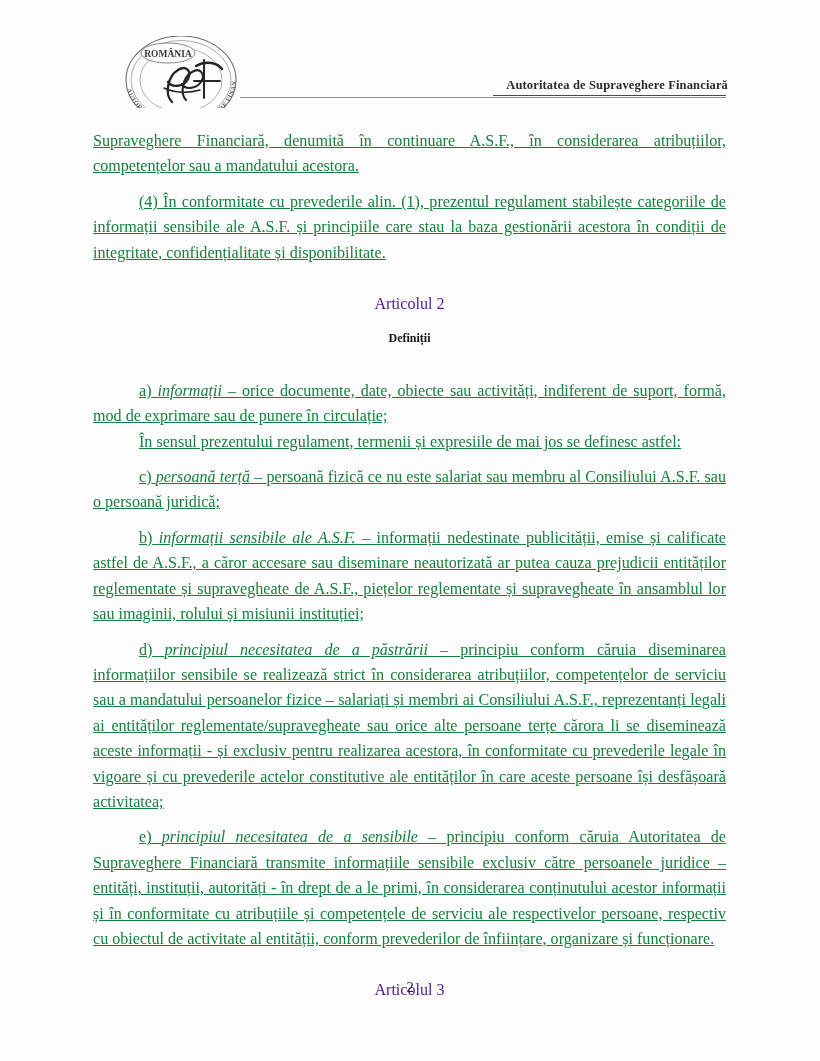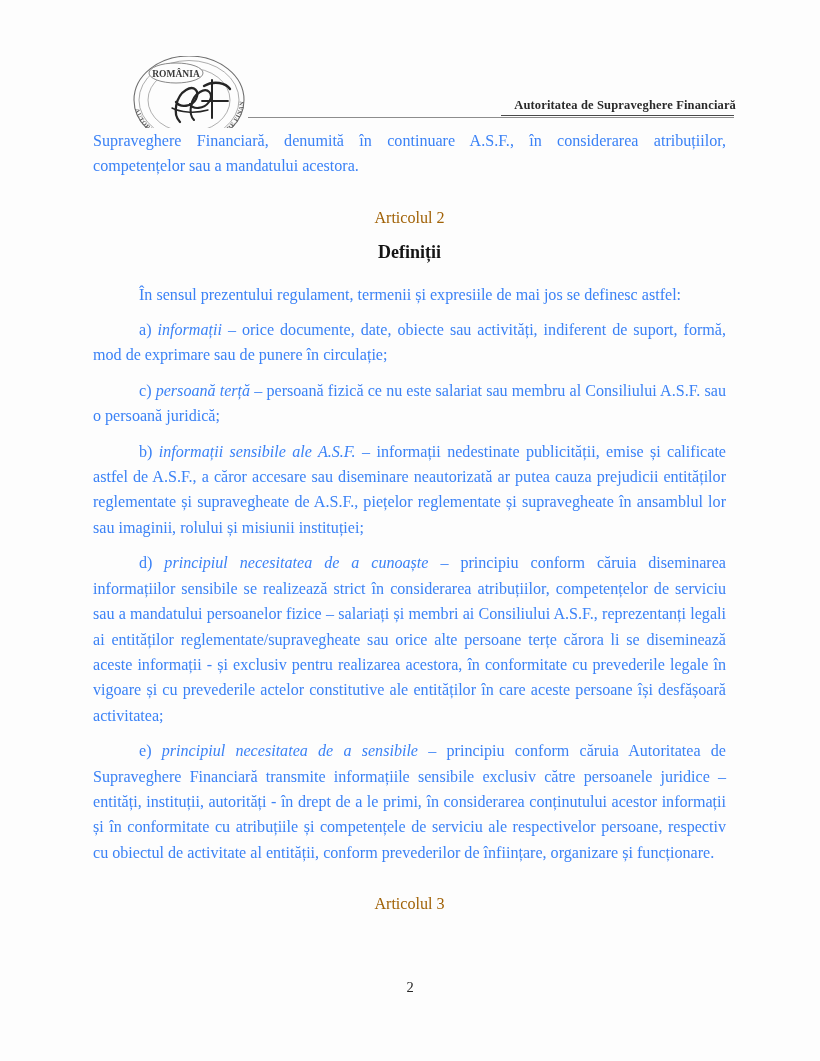--- a/index.html
+++ b/index.html
@@ -19,25 +19,24 @@
     position: relative;
     width: 820px;
     height: 1061px;
     background: #fdfdfd;
     box-sizing: border-box;
   }
 
   
   .page-header {
     position: absolute;
-    left: 16px;
+    left: 8px;
     top: 0;
     width: 704px;
     height: 115px;
-    margin-top: 20px;
   }
 
   .seal {
     position: absolute;
     left: 100px;
     top: 36px;
     width: 146px;
     height: 72px;
   }
   .seal svg { display: block; }
@@ -80,41 +79,42 @@
     top: 128px;
     width: 633px;
   }
 
   p.para {
     margin: 0 0 0 0;
     font-size: 16.1px;
     line-height: 25.4px;
     text-align: justify;
     text-justify: inter-word;
-    color: #3b82f6;
-    font-family: "Liberation Serif", "DejaVu Serif", serif;
+    color: #15803d;
+    font-family: "Liberation Serif", "DejaVu Serif", serif;
+    text-decoration: underline;
   }
   p.para.indent { text-indent: 46px; }
   p.para.gap    { margin-top: 10px; }
 
   .it { font-style: italic; }
 
   
   .art-title {
     margin: 0;
     font-size: 16.1px;
     line-height: 25.4px;
     text-align: center;
     font-weight: normal;
     font-family: "Liberation Serif", "DejaVu Serif", serif;
-    color: #a16207;
+    color: #4c1d95;
   }
   .art-subtitle {
     margin: 0;
-    font-size: 18px;
+    font-size: 12px;
     line-height: 25.4px;
     text-align: center;
     font-weight: bold;
     font-family: "Liberation Serif", "DejaVu Serif", serif;
     color: #141414;
   }
 
   .spacer-lg { height: 26px; }
   .spacer-md { height: 16px; }
   .spacer-sm { height: 10px; }
@@ -173,55 +173,56 @@
     <div class="header-org-name">Autoritatea de Supraveghere Financiară</div>
     <div class="header-rule"></div>
     <div class="header-rule-2"></div>
   </div>
 
   <div class="content">
 
     <p class="para">Supraveghere Financiară, denumită în continuare A.S.F., în considerarea atribuțiilor, competențelor sau a mandatului acestora.</p>
 
 
+    <p class="para indent gap">(4) În conformitate cu prevederile alin. (1), prezentul regulament stabilește categoriile de informații sensibile ale A.S.F. și principiile care stau la baza gestionării acestora în condiții de integritate, confidențialitate și disponibilitate.</p>
 
     <div class="spacer-lg"></div>
 
     <h2 class="art-title">Articolul 2</h2>
     <div class="spacer-sm"></div>
     <h3 class="art-subtitle">Definiții</h3>
 
     <div class="spacer-md"></div>
 
-    <p class="para indent">În sensul prezentului regulament, termenii și expresiile de mai jos se definesc astfel:</p>
-
     <p class="para indent gap">
       <span>a)</span>
       <span class="it">informații</span>
       <span>–</span>
       <span>orice documente, date, obiecte sau activități, indiferent de suport, formă, mod de exprimare sau de punere în circulație;</span>
     </p>
 
+    <p class="para indent">În sensul prezentului regulament, termenii și expresiile de mai jos se definesc astfel:</p>
+
     <p class="para indent gap">
       <span>c)</span>
       <span class="it">persoană terță</span>
       <span>–</span>
       <span>persoană fizică ce nu este salariat sau membru al Consiliului A.S.F. sau o persoană juridică;</span>
     </p>
 
     <p class="para indent gap">
       <span>b)</span>
       <span class="it">informații sensibile ale A.S.F.</span>
       <span>–</span>
       <span>informații nedestinate publicității, emise și calificate astfel de A.S.F., a căror accesare sau diseminare neautorizată ar putea cauza prejudicii entităților reglementate și supravegheate de A.S.F.,  piețelor reglementate și supravegheate în ansamblul lor sau imaginii, rolului și misiunii instituției;</span>
     </p>
 
     <p class="para indent gap">
       <span>d)</span>
-      <span class="it">principiul necesitatea de a cunoaște</span>
+      <span class="it">principiul necesitatea de a păstrării</span>
       <span>–</span>
       <span>principiu conform căruia diseminarea informațiilor  sensibile se realizează strict în considerarea atribuțiilor, competențelor de serviciu sau a mandatului  persoanelor fizice – salariați și membri ai Consiliului A.S.F., reprezentanți legali ai entităților reglementate/supravegheate sau orice alte persoane terțe cărora li se diseminează aceste informații - și exclusiv pentru realizarea acestora, în conformitate cu prevederile legale în vigoare și cu prevederile actelor constitutive ale entităților în care aceste persoane își desfășoară activitatea;</span>
     </p>
 
     <p class="para indent gap">
       <span>e)</span>
       <span class="it">principiul necesitatea de a sensibile</span>
       <span>–</span>
       <span>principiu conform căruia Autoritatea de Supraveghere Financiară transmite informațiile sensibile exclusiv către persoanele juridice – entități, instituții, autorități - în drept de a le primi, în considerarea conținutului acestor informații și în conformitate cu atribuțiile și competențele de serviciu ale respectivelor persoane, respectiv cu obiectul de activitate al entității, conform prevederilor de înființare, organizare și funcționare.</span>
     </p>

